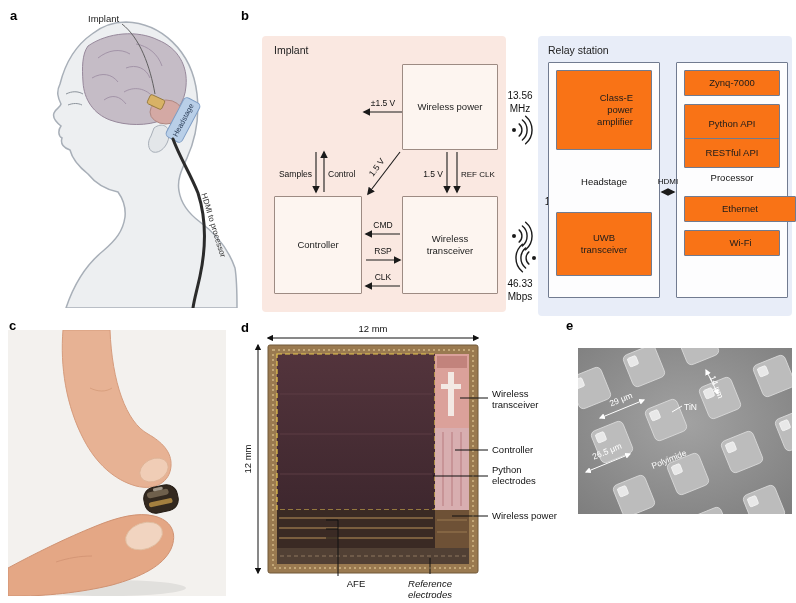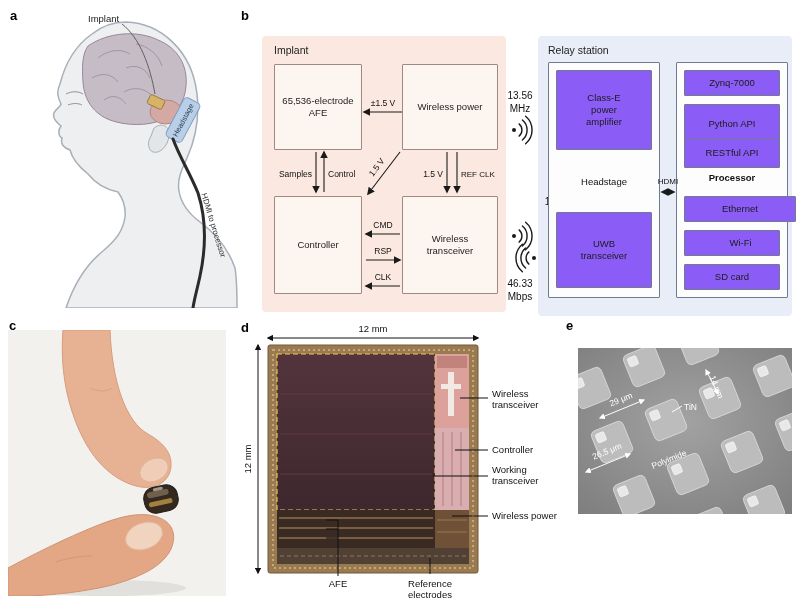--- a/index.html
+++ b/index.html
@@ -5,21 +5,21 @@
   html,body{margin:0;padding:0;background:#fff;}
   .page{position:relative;width:796px;height:603px;background:#ffffff;
         font-family:"Liberation Sans",sans-serif;overflow:hidden;color:#111;}
   .plab{position:absolute;font-weight:bold;font-size:13px;color:#000;}
   .region{position:absolute;border-radius:4px;}
   .rtitle{position:absolute;font-size:10.5px;color:#222;}
   .box{position:absolute;display:flex;align-items:center;justify-content:center;
        text-align:center;font-size:9.5px;line-height:1.25;color:#1c1c1c;
        padding:2px;box-sizing:border-box;border-radius:1px;}
   .ibox{background:#fdf5f0;border:1px solid #9d8b83;}
-  .rbox{background:#8b5cf6;border:1px solid #717b90;}
+  .rbox{background:#f97316;border:1px solid #717b90;}
   .wlabel{position:absolute;font-size:10px;line-height:1.25;text-align:center;color:#111;}
   .dlabel{position:absolute;font-size:9.5px;line-height:1.2;color:#111;}
   .ctr{text-align:center;}
   svg.overlay{position:absolute;pointer-events:none;}
   svg text{font-family:"Liberation Sans",sans-serif;}
 </style>
 </head>
 <body>
 
 <div class="page">
@@ -64,42 +64,40 @@
   </svg>
 
   <span class="plab" style="left:241px;top:8px;">b</span>
 
   <div class="region" style="left:262px;top:36px;width:244px;height:276px;background:#fae8e1;"></div>
   <div class="region" style="left:538px;top:36px;width:254px;height:280px;background:#e8edf8;"></div>
 
   <div class="rtitle" style="left:274px;top:44px;">Implant</div>
   <div class="rtitle" style="left:548px;top:44px;">Relay station</div>
 
-  <div class="box ibox" style="left:274px;top:64px;width:88px;height:86px;">65,536-electrode AFE</div>
   <div class="box ibox" style="left:402px;top:64px;width:96px;height:86px;">Wireless power</div>
   <div class="box ibox" style="left:274px;top:196px;width:88px;height:98px;">Controller</div>
   <div class="box ibox" style="left:402px;top:196px;width:96px;height:98px;padding:0 12px;">Wireless transceiver</div>
 
   <div class="wlabel" style="left:498px;top:90px;width:44px;">13.56 MHz</div>
   <div class="wlabel" style="left:498px;top:196px;width:44px;margin-left:40px;">108.48 Mbps</div>
   <div class="wlabel" style="left:498px;top:278px;width:44px;">46.33 Mbps</div>
 
   <div class="box rbox" style="left:548px;top:62px;width:112px;height:236px;background:#fdfdfe;"></div>
-  <div class="box rbox" style="left:556px;top:70px;width:96px;height:80px;padding:0 18px;">Class-E power amplifier</div>
+  <div class="box rbox" style="left:556px;top:70px;width:96px;height:80px;padding:0 18px;text-align:right;">Class-E power amplifier</div>
   <div class="dlabel ctr" style="left:548px;top:176px;width:112px;">Headstage</div>
-  <div class="box rbox" style="left:556px;top:212px;width:96px;height:76px;padding:0 14px;">UWB transceiver</div>
+  <div class="box rbox" style="left:556px;top:212px;width:96px;height:64px;padding:0 14px;">UWB transceiver</div>
 
   <div class="box rbox" style="left:676px;top:62px;width:112px;height:236px;background:#fdfdfe;"></div>
   <div class="box rbox" style="left:684px;top:70px;width:96px;height:26px;">Zynq-7000</div>
   <div class="box rbox" style="left:684px;top:104px;width:96px;height:40px;">Python API</div>
   <div class="box rbox" style="left:684px;top:138px;width:96px;height:30px;">RESTful API</div>
-  <div class="dlabel ctr" style="left:676px;top:172px;width:112px;font-weight:bold;">Processor</div>
+  <div class="dlabel ctr" style="left:676px;top:172px;width:112px;">Processor</div>
   <div class="box rbox" style="left:684px;top:196px;width:112px;height:26px;">Ethernet</div>
   <div class="box rbox" style="left:684px;top:230px;width:96px;height:26px;padding-left:19px;">Wi-Fi</div>
-  <div class="box rbox" style="left:684px;top:264px;width:96px;height:26px;">SD card</div>
 
   <svg class="overlay" style="left:240px;top:8px;" width="556" height="320" viewBox="0 0 556 320">
     <defs>
       <marker id="mA" viewBox="0 0 10 10" refX="8" refY="5" markerWidth="7" markerHeight="7" orient="auto-start-reverse">
         <path d="M0 0 L10 5 L0 10 z" fill="#1a1a1a"></path>
       </marker>
       <g id="wifi">
         <circle cx="0" cy="0" r="2" fill="#1a1a1a"></circle>
         <path d="M5.1 -6.1 A8 8 0 0 1 5.1 6.1 M8.4 -10 A13 13 0 0 1 8.4 10 M11.6 -13.8 A18 18 0 0 1 11.6 13.8" fill="none" stroke="#1a1a1a" stroke-width="1.4" stroke-linecap="round"></path>
       </g>
@@ -225,24 +223,24 @@
       <line x1="98" y1="256" x2="98" y2="200"></line>
       <line x1="98" y1="200" x2="86" y2="200"></line>
         <line x1="98" y1="209" x2="86" y2="209"></line>
         <line x1="98" y1="218" x2="86" y2="218"></line>
       <line x1="190" y1="254" x2="190" y2="238"></line>
     </g>
   </svg>
 
   <div class="dlabel" style="left:492px;top:388px;width:72px;">Wireless transceiver</div>
   <div class="dlabel" style="left:492px;top:444px;width:76px;">Controller</div>
-  <div class="dlabel" style="left:492px;top:464px;width:72px;">Working transceiver</div>
+  <div class="dlabel" style="left:492px;top:464px;width:72px;">Python electrodes</div>
   <div class="dlabel" style="left:492px;top:510px;width:80px;">Wireless power</div>
-  <div class="dlabel ctr" style="left:318px;top:578px;width:40px;">AFE</div>
-  <div class="dlabel ctr" style="left:390px;top:578px;width:80px;">Reference electrodes</div>
+  <div class="dlabel ctr" style="left:336px;top:578px;width:40px;">AFE</div>
+  <div class="dlabel ctr" style="left:390px;top:578px;width:80px;font-style:italic;">Reference electrodes</div>
 
   <span class="plab" style="left:566px;top:318px;">e</span>
   <svg class="overlay" style="left:578px;top:348px;" width="214" height="166" viewBox="0 0 214 166">
     <defs>
       <radialGradient id="semg" cx="0.5" cy="0.45" r="0.8">
         <stop offset="0" stop-color="#a2a2a2"></stop>
           <stop offset="1" stop-color="#7b7b7b"></stop>
       </radialGradient>
       <clipPath id="semclip">
           <rect x="0" y="0" width="214" height="166"></rect>

